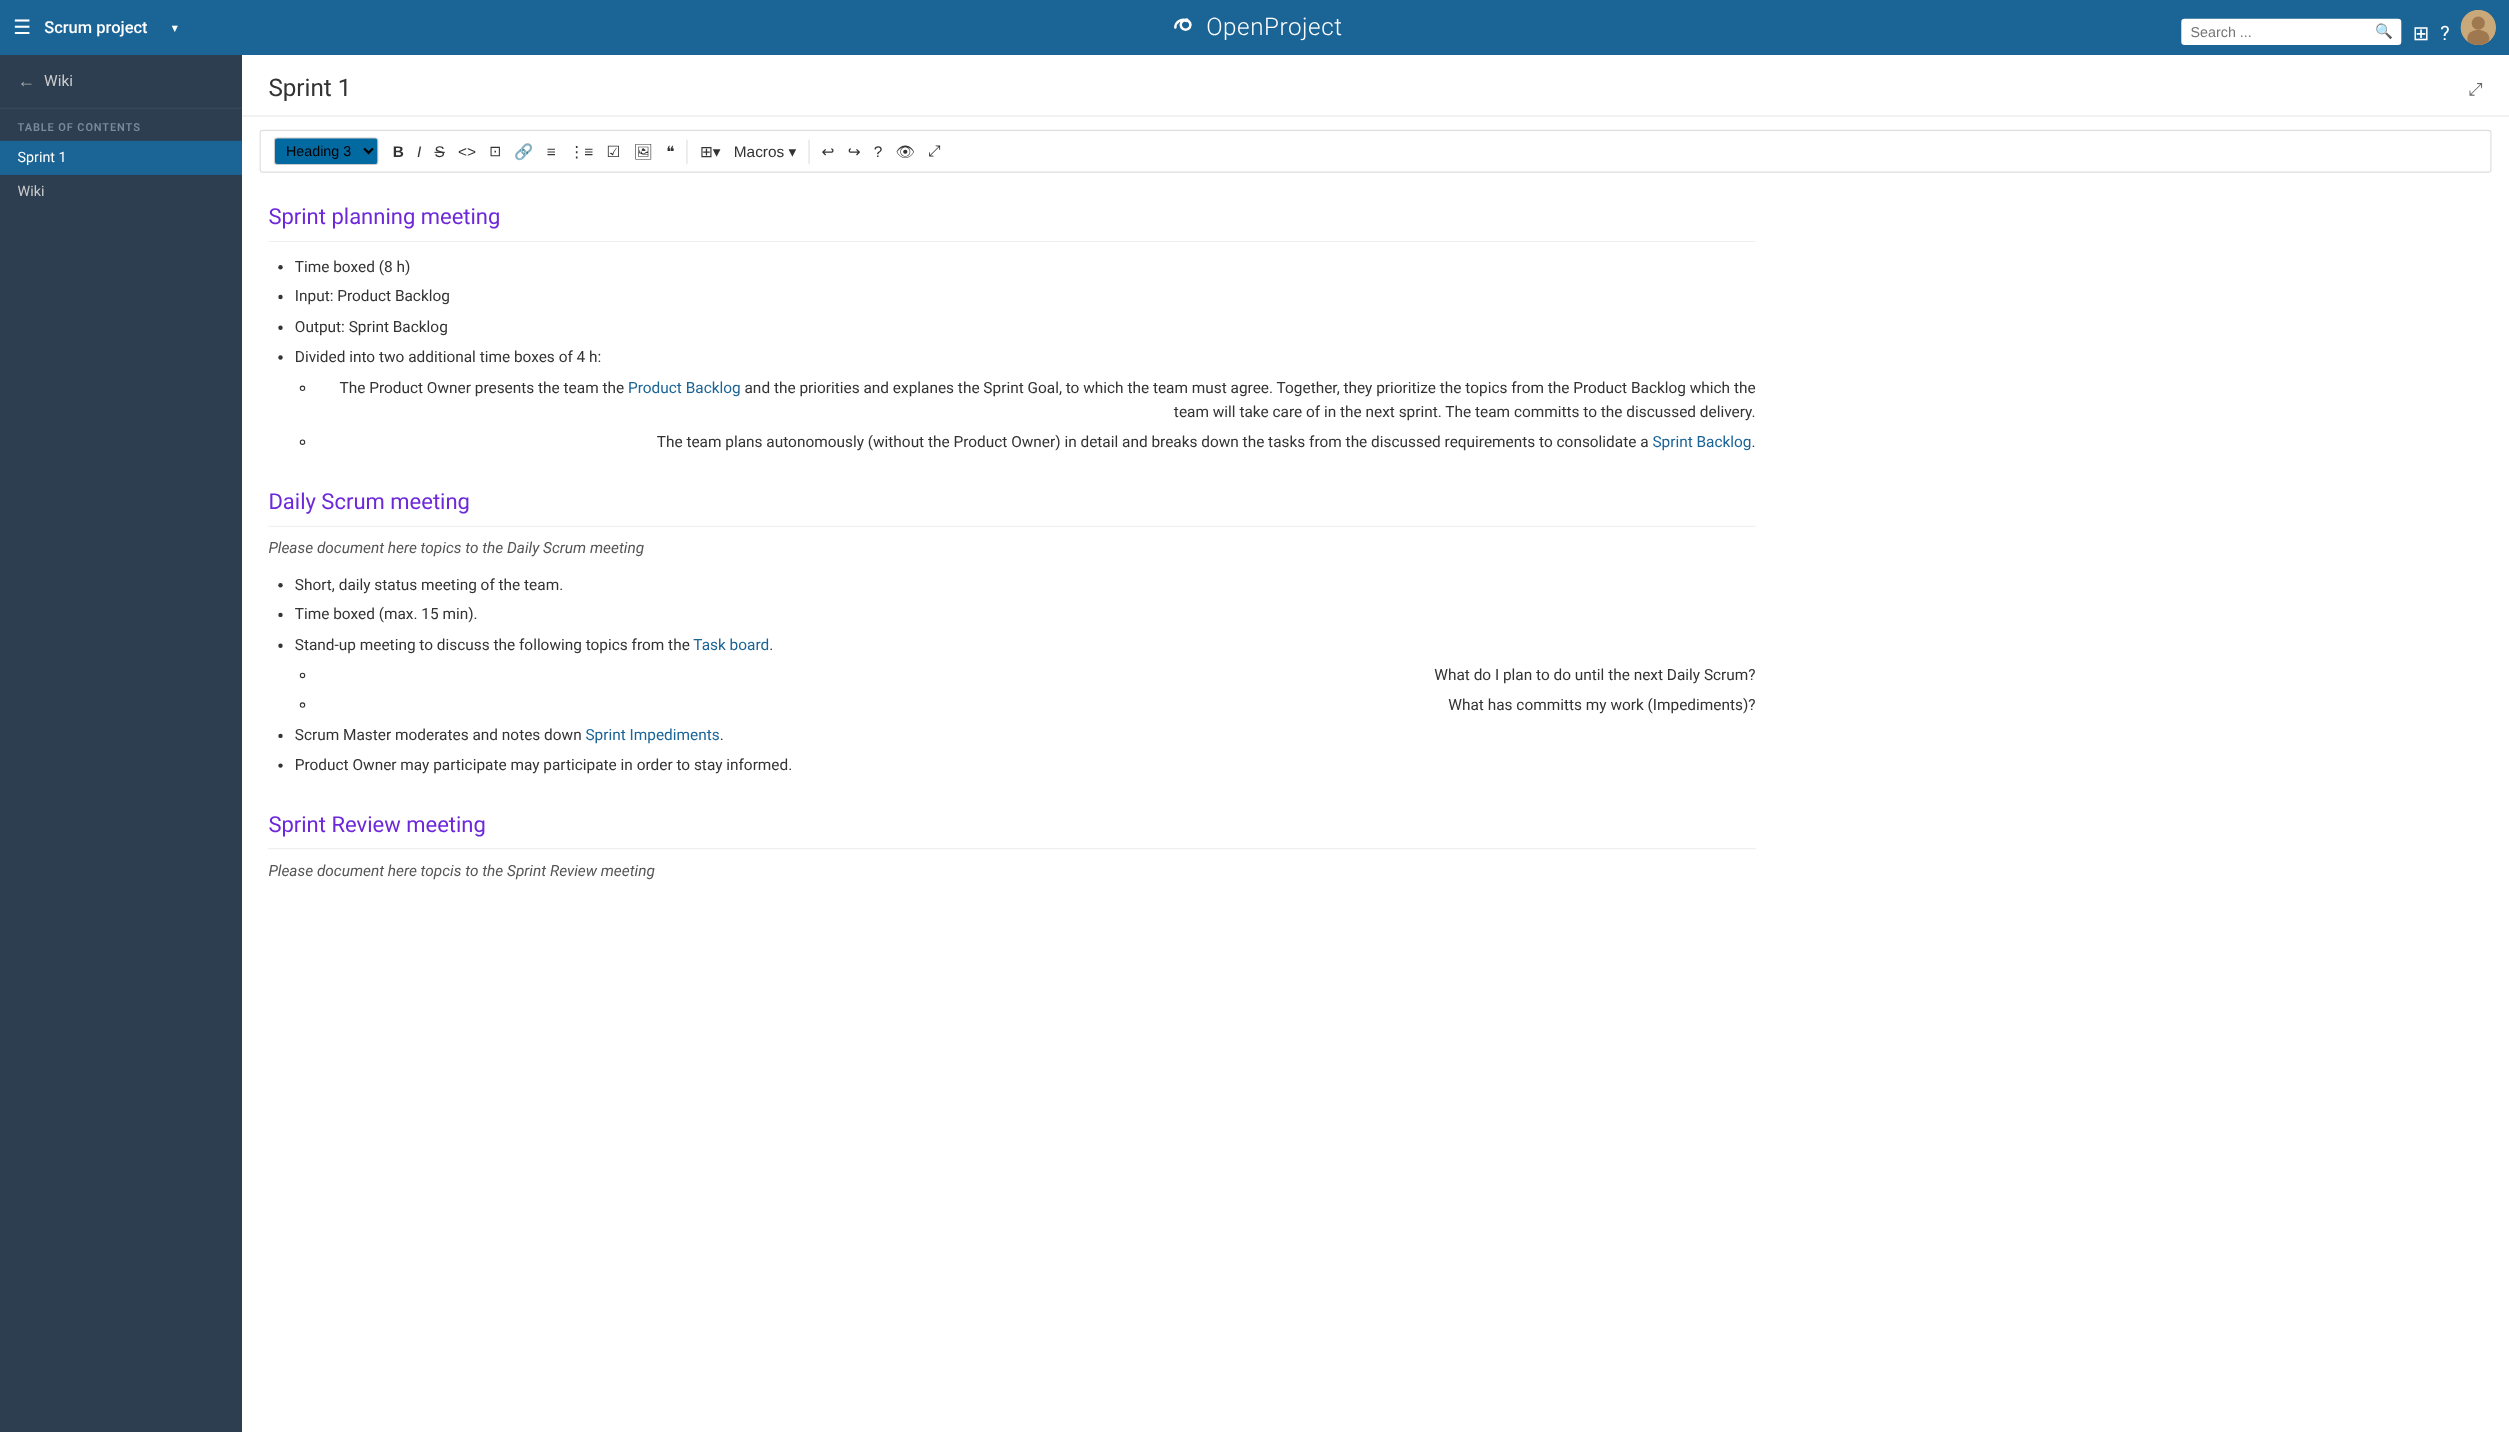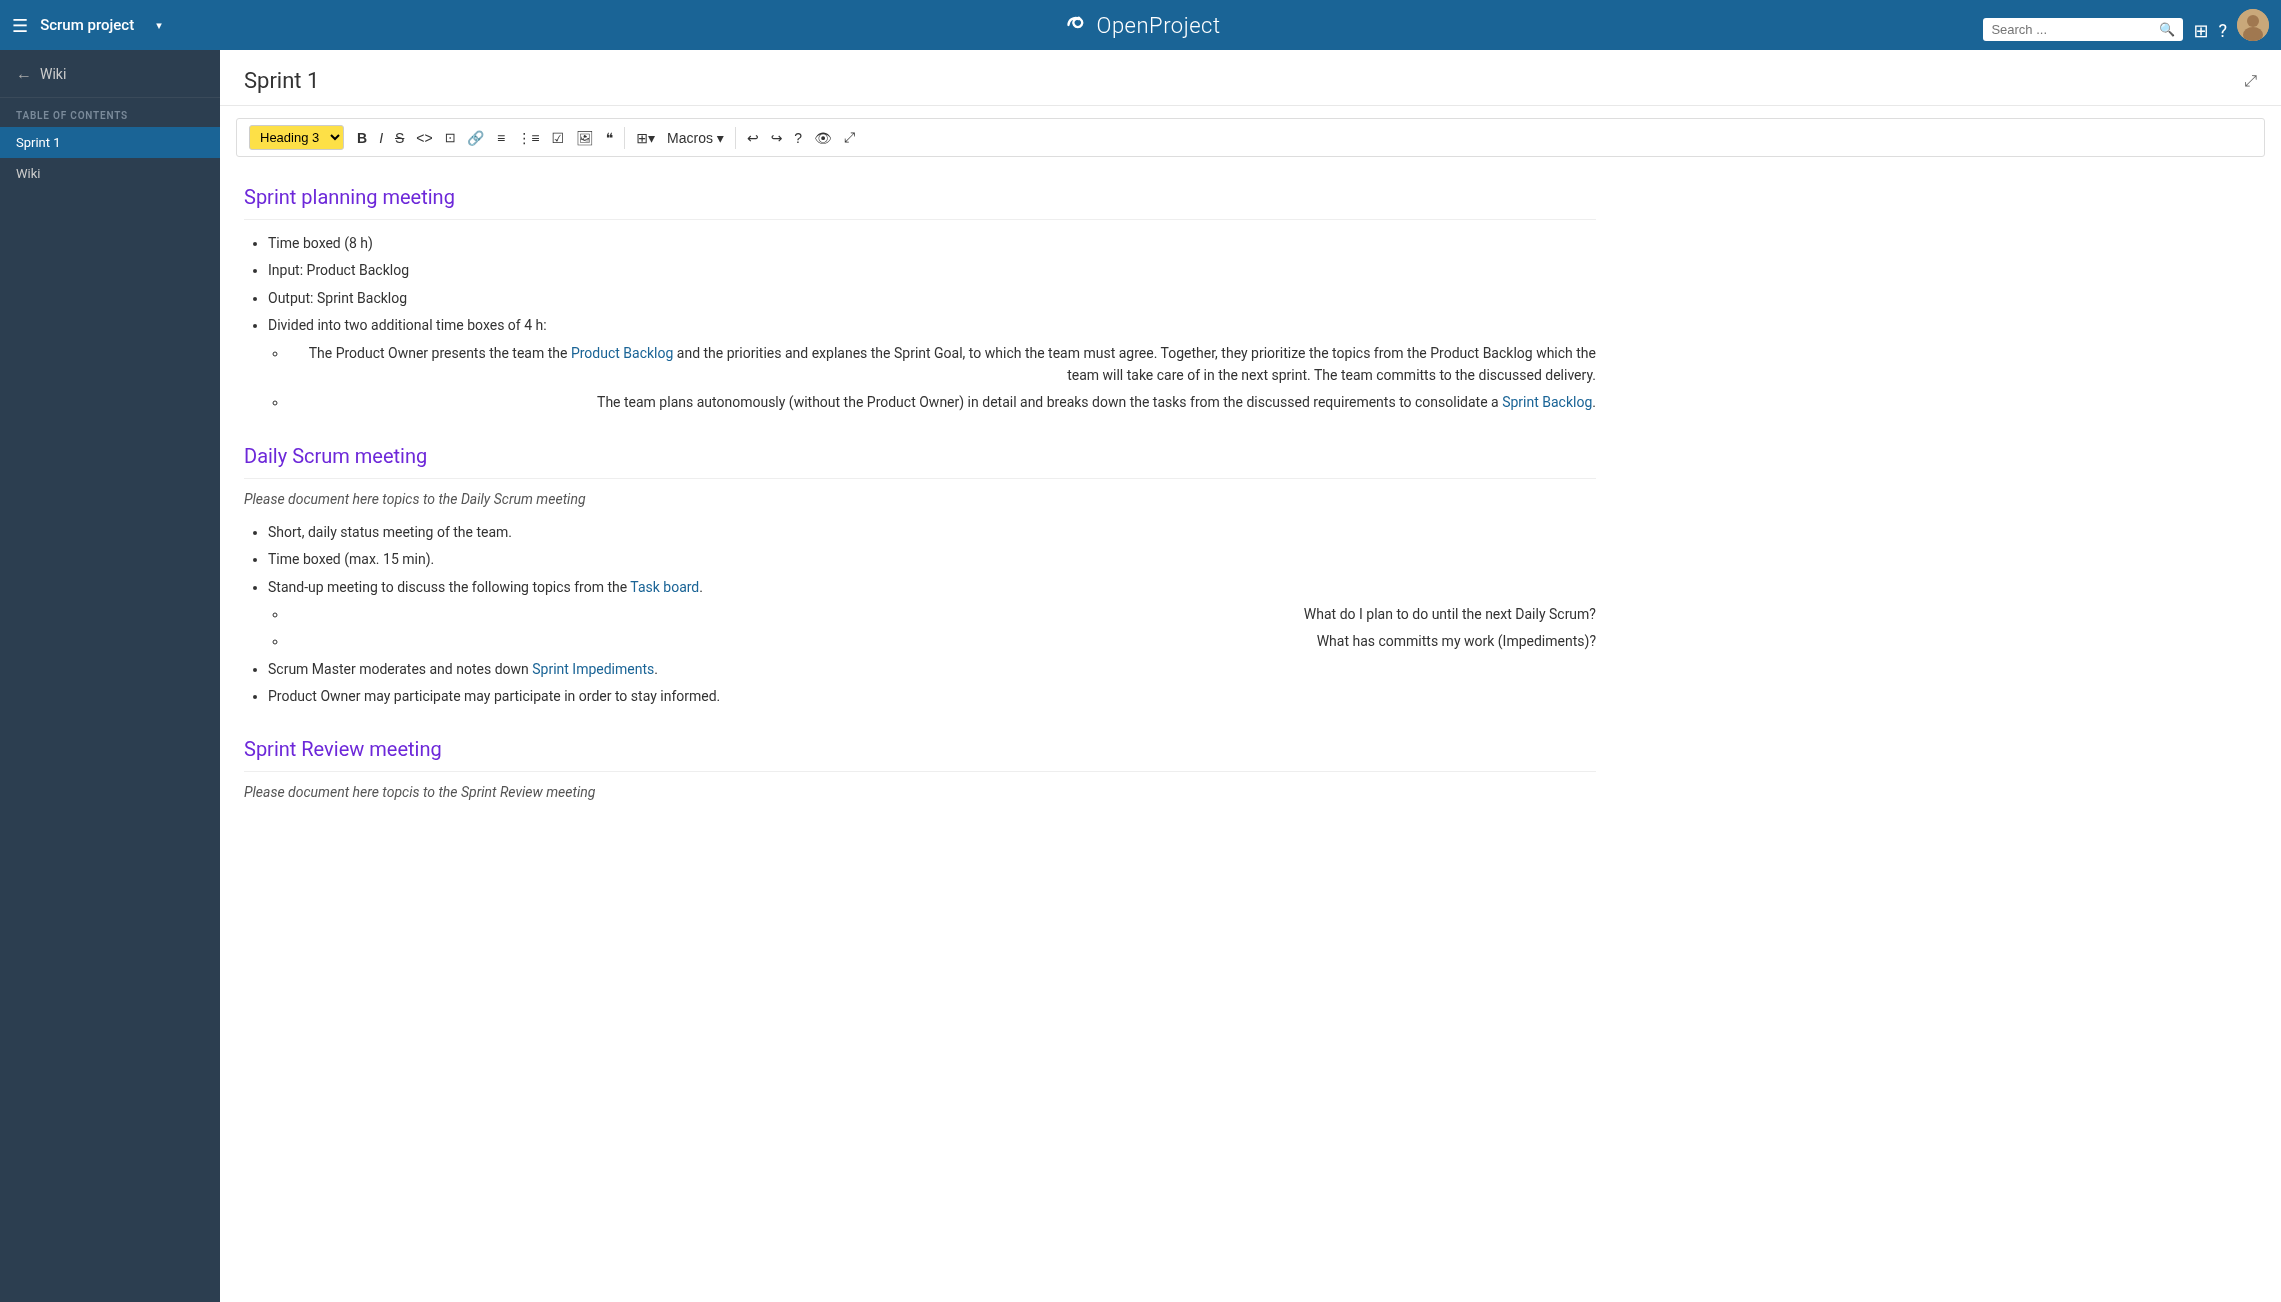--- a/index.html
+++ b/index.html
@@ -116,21 +116,21 @@
       gap: 2px;
       background: white;
       flex-wrap: wrap;
     }
     .toolbar-select {
       border: 1px solid #ccc;
       border-radius: 3px;
       padding: 3px 6px;
       font-size: 13px;
       cursor: pointer;
-      background: #fde047;
+      background: #0369a1;
       margin-right: 6px;
     }
     .toolbar-sep {
       width: 1px;
       height: 22px;
       background: #ddd;
       margin: 0 4px;
     }
     .toolbar-btn {
       background: none;

